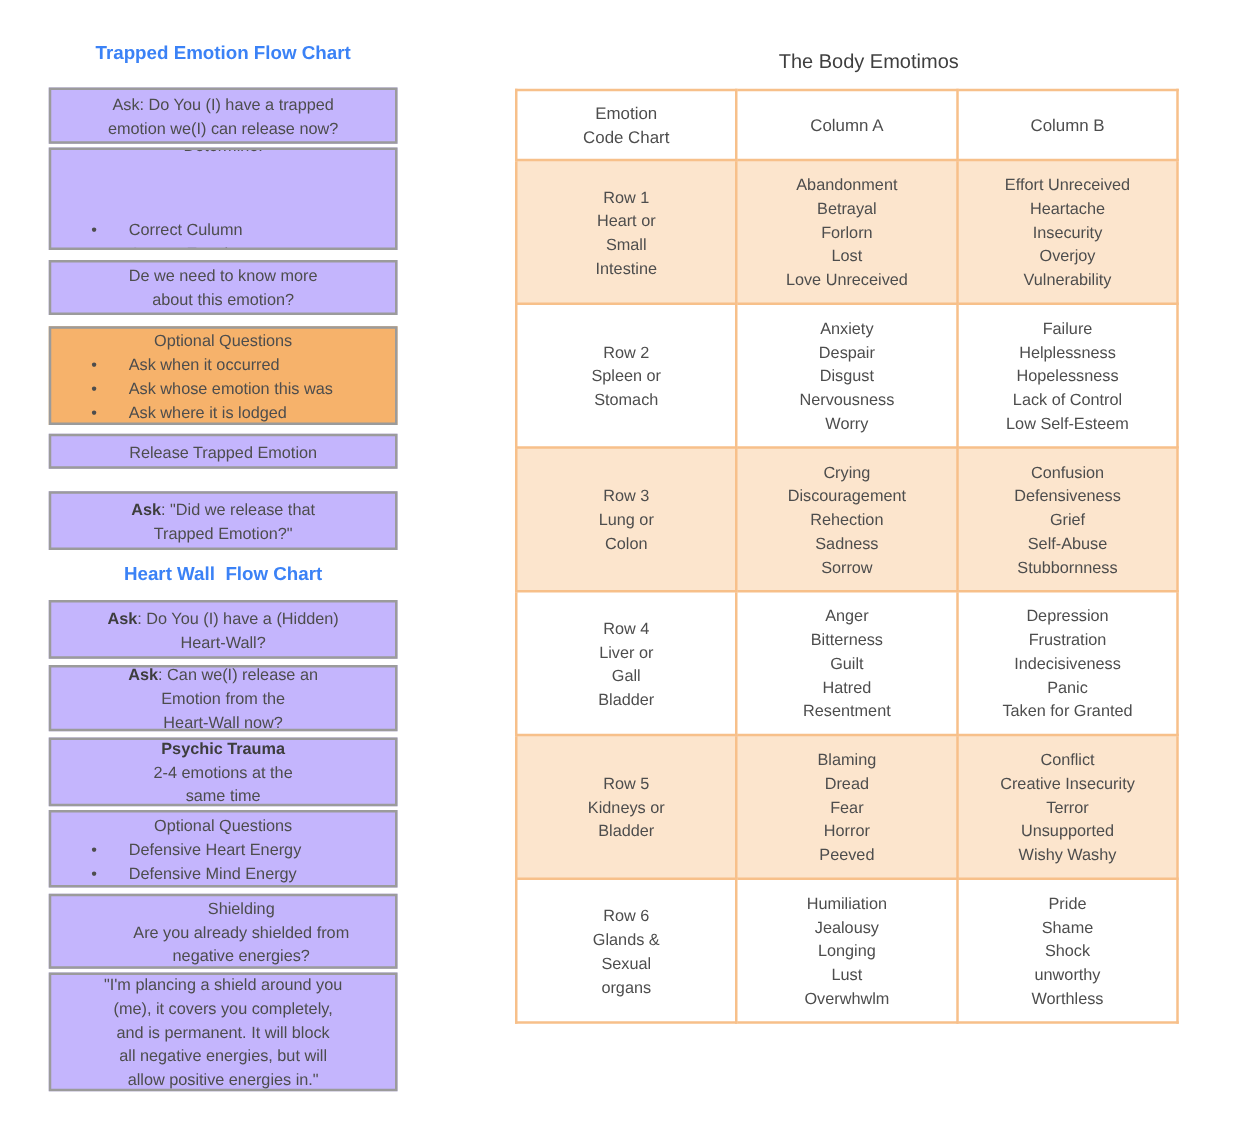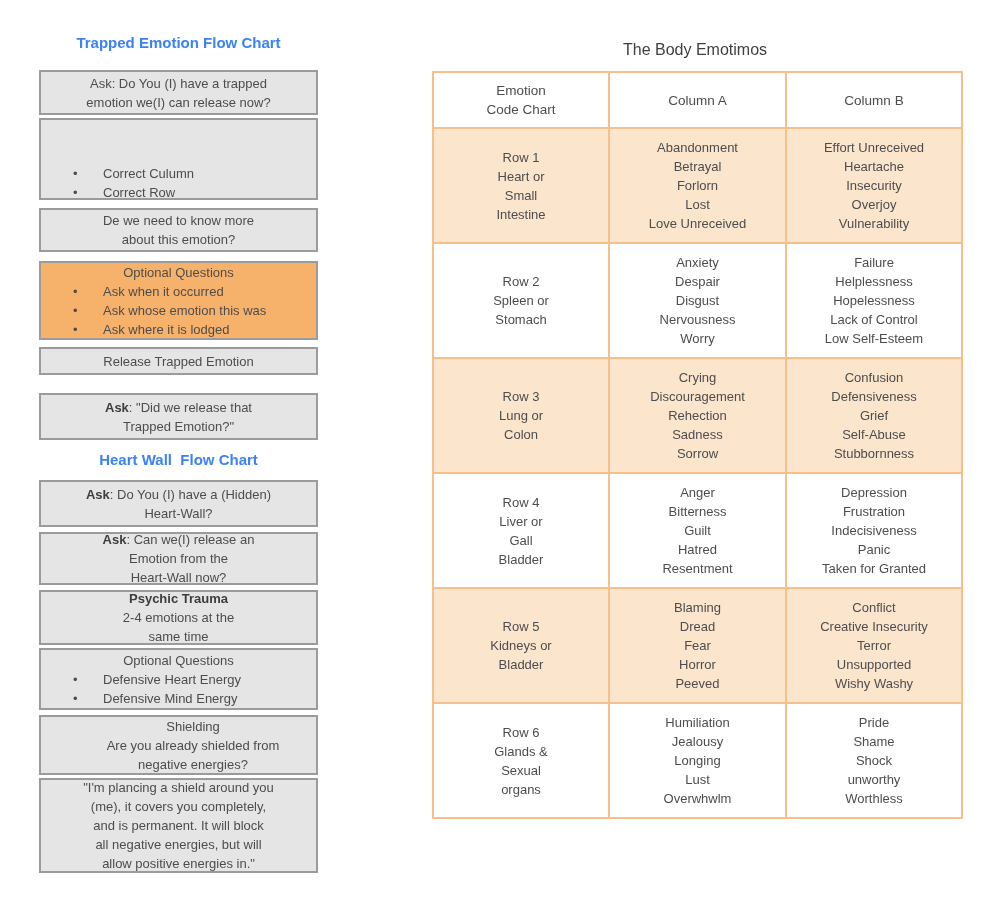--- a/index.html
+++ b/index.html
@@ -17,21 +17,21 @@
     text-align: center;
     font-weight: bold;
     font-size: 15px;
     color: #3b82f6;
     white-space: pre;
   }
   .flow-box {
     position: absolute;
     left: 39px; width: 279px;
     border: 2px solid #9b9b9b;
-    background: #e5e5e5;
+    background: #c4b5fd;
     display: flex;
     flex-direction: column;
     justify-content: center;
     text-align: center;
     font-size: 13px;
     line-height: 19px;
     white-space: pre-line;
     overflow: hidden;
   }
   .flow-box.highlight { background: #F6B26B; }
@@ -49,21 +49,21 @@
   }
   .table-title {
     position: absolute;
     left: 432px; top: 41px; width: 526px;
     text-align: center;
     font-size: 16px;
     color: #3f3f3f;
   }
   table.body-emotions {
     position: absolute;
-    left: 432px; top: 71px;
+    left: 412px; top: 71px;
     border-collapse: collapse;
     table-layout: fixed;
     padding-left: 12px;
   }
   table.body-emotions td {
     border: 2px solid #F7C08A;
     text-align: center;
     vertical-align: middle;
     font-size: 13px;
     line-height: 19px;
@@ -85,21 +85,20 @@
 
 <div class="flow-box" style="top:70px;height:45px;">
   <span>Ask: Do You (I) have a trapped
 emotion we(I) can release now?</span>
 </div>
 
 <div class="flow-box" style="top:118px;height:82px;gap:48px;">
   <span>Determine:</span>
   <ul class="bullets">
     <li>Correct Culumn</li>
-    <li>Correct Row</li>
     <li>Correct Emotion</li>
   </ul>
 </div>
 
 <div class="flow-box" style="top:208px;height:44px;">
   <span>De we need to know more
 about this emotion?</span>
 </div>
 
 <div class="flow-box highlight" style="top:261px;height:79px;">

